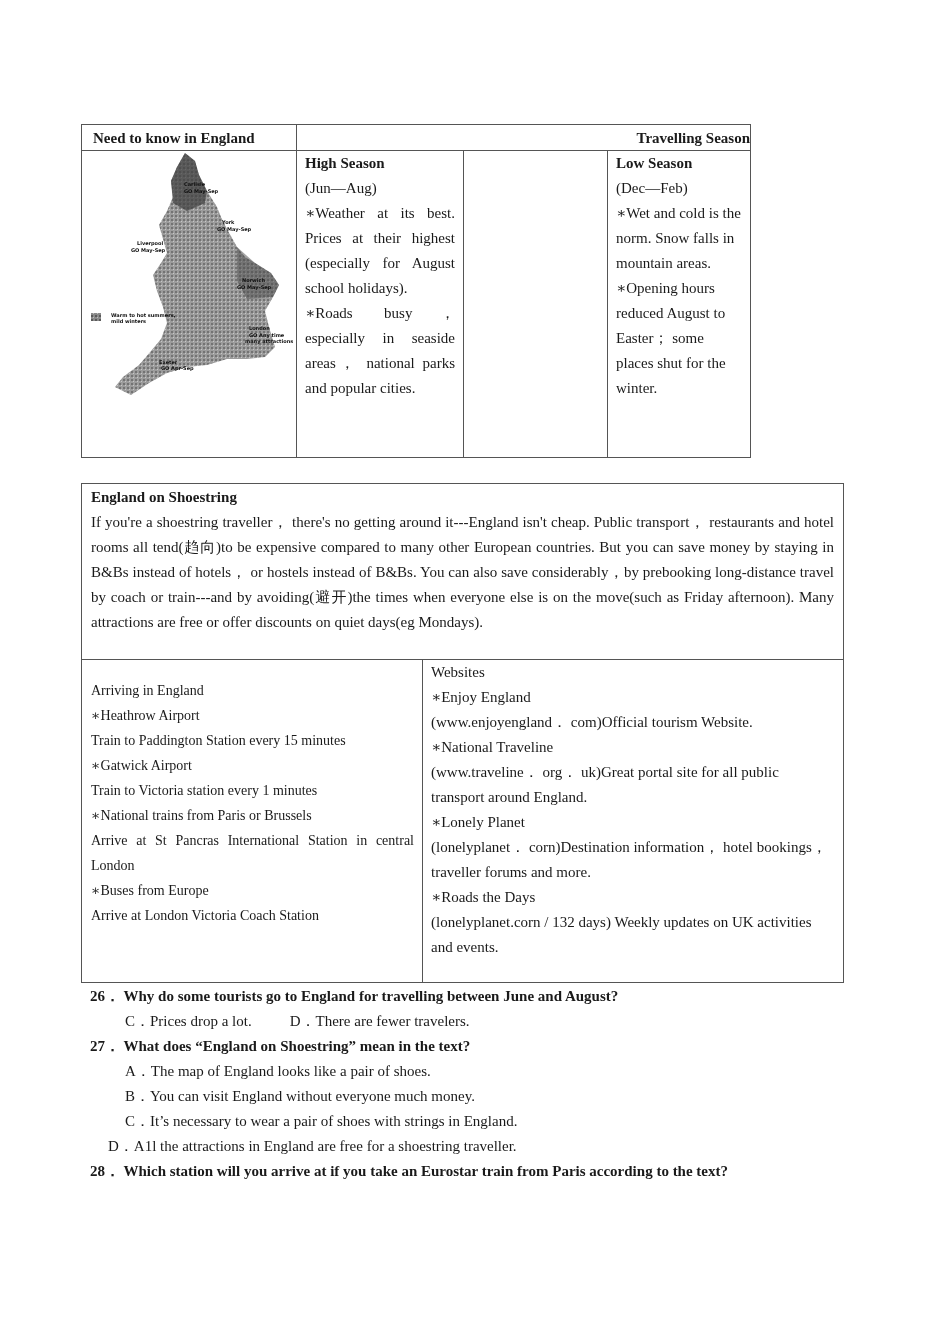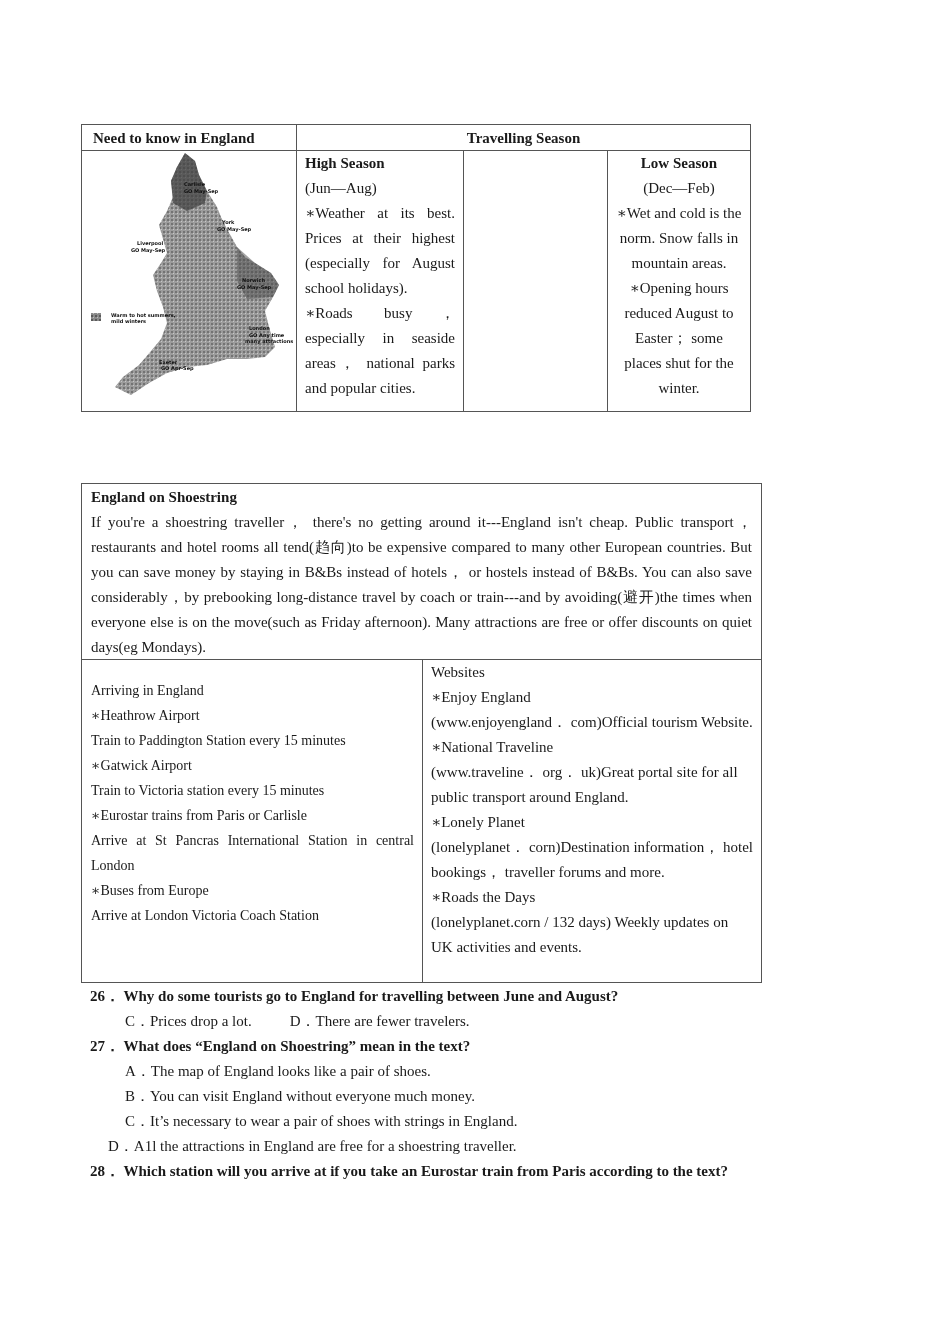--- a/index.html
+++ b/index.html
@@ -3,31 +3,31 @@
 <meta charset="utf-8">
 <style>
   html, body { margin: 0; padding: 0; background: #ffffff; }
   body {
     width: 950px; height: 1344px; position: relative; overflow: hidden;
     font-family: "Liberation Serif", "DejaVu Serif", serif;
     color: #1a1a1a; font-size: 15px;
   }
   .abs { position: absolute; }
   
-  #t1 { left: 81px; top: 124px; width: 670px; height: 288px; border: 1px solid #555; box-sizing: border-box; }
+  #t1 { left: 81px; top: 124px; width: 670px; height: 334px; border: 1px solid #555; box-sizing: border-box; }
   #t1 .hdr { position: absolute; top: 0; height: 26px; border-bottom: 1px solid #555; box-sizing: border-box;
              font-weight: bold; font-size: 15px; line-height: 26px; }
   #t1 .vline { position: absolute; top: 0; bottom: 0; width: 1px; background: #555; }
   #t1 .col { position: absolute; top: 26px; bottom: 0; padding: 0 8px; box-sizing: border-box;
              line-height: 25px; font-size: 15px; }
   #t1 .col .title { font-weight: bold; }
   .just { text-align: justify; text-align-last: left; }
   .map { position: absolute; left: 5px; top: 26px; width: 206px; height: 250px; }
   
-  #t2 { left: 81px; top: 483px; width: 681px; height: 500px; border: 1px solid #555; box-sizing: border-box; }
+  #t2 { left: 81px; top: 483px; width: 763px; height: 500px; border: 1px solid #555; box-sizing: border-box; }
   #t2 .top { position: absolute; left: 0; right: 0; top: 0; height: 176px; border-bottom: 1px solid #555;
              padding: 1px 9px 0 9px; box-sizing: border-box; line-height: 25px; font-size: 15px; }
   #t2 .top .title { font-weight: bold; }
   #t2 .vsplit { position: absolute; left: 340px; top: 176px; bottom: 0; width: 1px; background: #555; }
   #t2 .left { position: absolute; left: 0; width: 340px; top: 176px; bottom: 0; padding: 18px 8px 0 9px;
               box-sizing: border-box; line-height: 25px; font-size: 14px; }
   #t2 .right { position: absolute; left: 341px; right: 0; top: 176px; bottom: 0; padding: 0 8px 0 8px;
                box-sizing: border-box; line-height: 25px; font-size: 15px; }
   .b { font-weight: normal; }
   .star::before { content: "\2217"; }
@@ -36,21 +36,21 @@
   .q { white-space: nowrap; font-weight: bold; }
   .opt { white-space: nowrap; padding-left: 35px; }
   .opt.d27 { padding-left: 18px; }
   .gap { display: inline-block; width: 24px; }
 </style>
 </head>
 <body>
 
 <div id="t1" class="abs">
   <div class="hdr" style="left:0;width:215px;padding-left:11px;box-sizing:border-box;">Need to know in England</div>
-  <div class="hdr" style="left:215px;right:0;text-align:center;">Travelling Season</div>
+  <div class="hdr" style="left:215px;right:0;text-align:right;">Travelling Season</div>
   <div class="vline" style="left:214px;"></div>
   <div class="vline" style="left:381px;top:26px;"></div>
   <div class="vline" style="left:525px;top:26px;"></div>
 
   <div class="map">
     <svg width="206" height="250" viewBox="0 0 206 250">
       <defs>
         <pattern id="grain" width="4" height="4" patternUnits="userSpaceOnUse">
           <rect width="4" height="4" fill="#8a8a8a"></rect>
           <rect x="0" y="0" width="2" height="2" fill="#5a5a5a"></rect>
@@ -82,42 +82,42 @@
   </div>
 
   <div class="col just" style="left:215px;width:166px;">
     <div class="title">High Season</div>
     <div>(Jun—Aug)</div>
     <div>∗Weather at its best. Prices at their highest (especially for August school holidays).</div>
     <div>∗Roads busy， especially in seaside areas， national parks and popular cities.</div>
   </div>
 
 
-  <div class="col" style="left:526px;width:142px;text-align:center;">
+  <div class="col" style="left:526px;width:142px;">
     <div class="title">Low Season</div>
     <div>(Dec—Feb)</div>
     <div>∗Wet and cold is the norm. Snow falls in mountain areas.</div>
     <div>∗Opening hours reduced August to Easter； some places shut for the winter.</div>
   </div>
 </div>
 
 <div id="t2" class="abs">
   <div class="top just">
     <div class="title">England on Shoestring</div>
     <div>If you're a shoestring traveller， there's no getting around it---England isn't cheap. Public transport， restaurants and hotel rooms all tend(趋向)to be expensive compared to many other European countries. But you can save money by staying in B&amp;Bs instead of hotels， or hostels instead of B&amp;Bs. You can also save considerably，by prebooking long-distance travel by coach or train---and by avoiding(避开)the times when everyone else is on the move(such as Friday afternoon). Many attractions are free or offer discounts on quiet days(eg Mondays).</div>
   </div>
   <div class="vsplit"></div>
 
   <div class="left just">
     <div class="b">Arriving in England</div>
     <div class="b star"><span>Heathrow Airport</span></div>
     <div>Train to Paddington Station every 15 minutes</div>
     <div class="b star"><span>Gatwick Airport</span></div>
-    <div>Train to Victoria station every 15 minutes</div>
-    <div class="b star"><span>Eurostar trains from Paris or Carlisle</span></div>
+    <div>Train to Victoria station every 1 minutes</div>
+    <div class="b star"><span>National trains from Paris or Brussels</span></div>
     <div>Arrive at St Pancras International Station in central London</div>
     <div class="b star"><span>Buses from Europe</span></div>
     <div>Arrive at London Victoria Coach Station</div>
   </div>
 
   <div class="right">
     <div class="b">Websites</div>
     <div class="b star"><span>Enjoy England</span></div>
     <div>(www.enjoyengland． com)Official tourism Website.</div>
     <div class="b star"><span>National Traveline</span></div>

